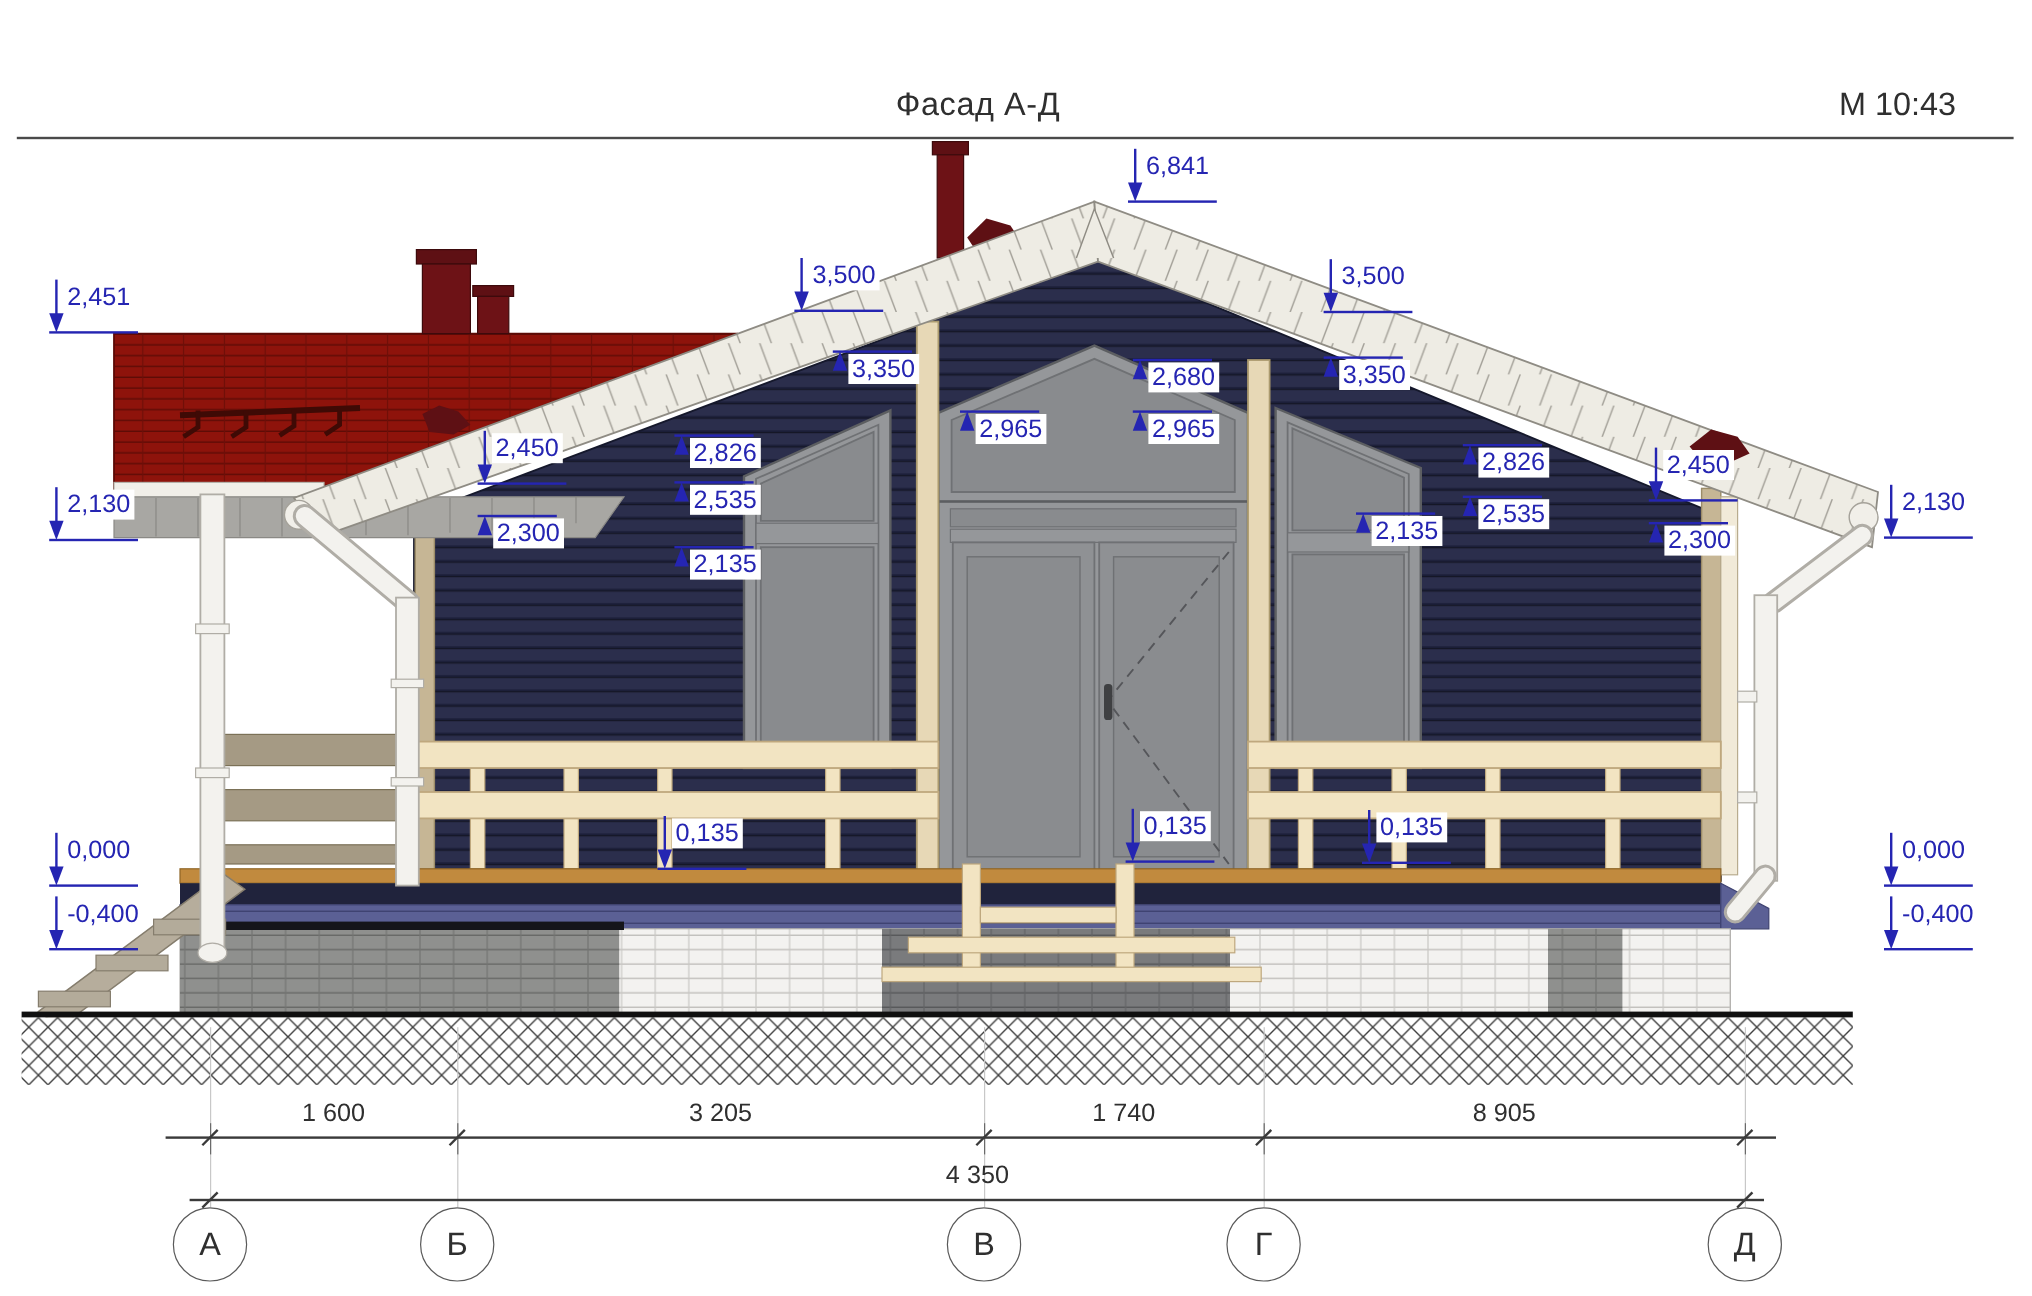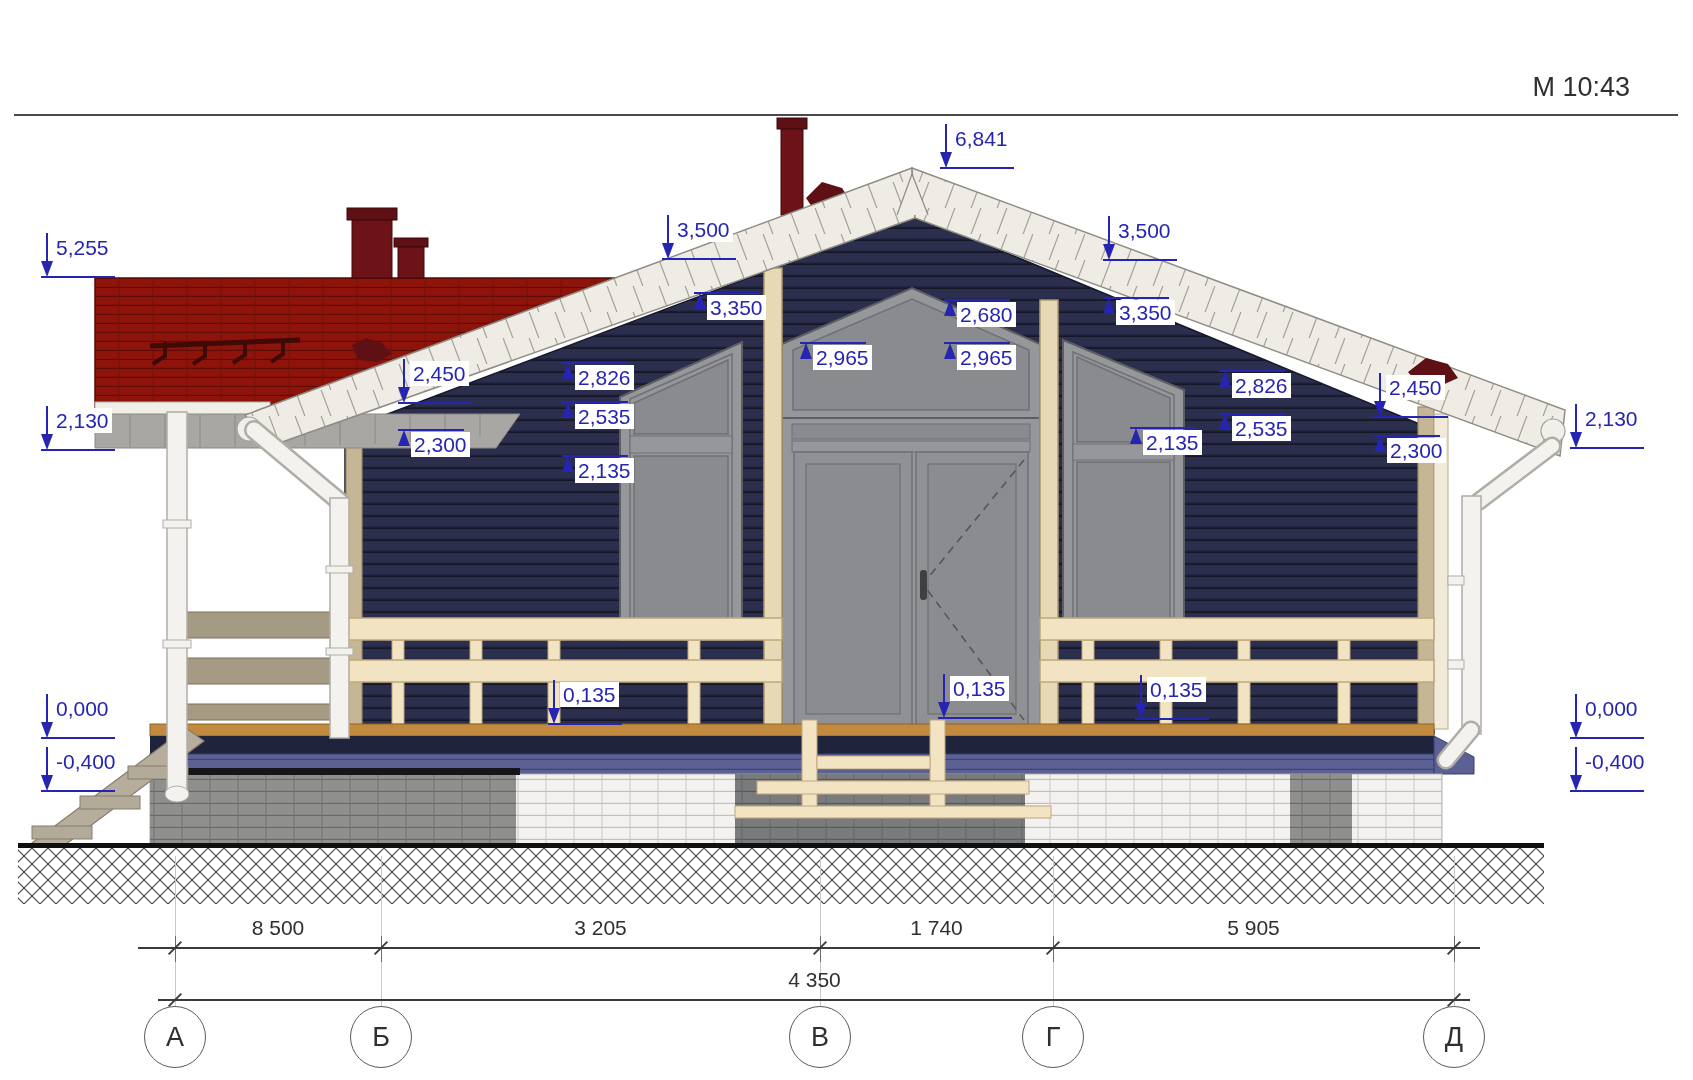--- a/index.html
+++ b/index.html
@@ -20,20 +20,21 @@
   .tick{position:absolute;width:2px;height:18px;background:#3a3a3a;transform:rotate(45deg);}
   .ext{position:absolute;width:1px;height:26px;background:#6a6a6a;}
   .wit{position:absolute;width:1px;background:#c8c8c8;}
   .axis{position:absolute;width:60px;height:60px;border:1.5px solid #5a5a5a;border-radius:50%;background:#fff;
         text-align:center;line-height:60px;font-size:27px;color:#2f2f2f;transform:translateX(-50%);}
 </style>
 </head>
 <body>
 
 <div class="sheet">
+  <div class="title">Фасад А-Д</div>
   <div class="scale">М 10:43</div>
   <div class="rule"></div>
 
   <svg width="1693" height="1080" viewBox="0 0 1693 1080">
     <defs>
       <pattern id="siding" width="80" height="12" patternUnits="userSpaceOnUse">
         <rect width="80" height="12" fill="#2b2e4c"></rect>
         <rect y="10.6" width="80" height="1.4" fill="#1b1e38"></rect>
         <rect y="0" width="80" height="1" fill="#353а56" opacity="0.5"></rect>
       </pattern>
@@ -237,21 +238,21 @@
       <div class="mark">
         <div class="mline" style="left: 940px; top: 167px; width: 74px;"></div>
         <div class="mvline" style="left: 945px; top: 124px; height: 30px;"></div>
         <div class="tri-dn" style="left: 940px; top: 152px;"></div>
         <div class="mlabel" style="left: 952px; top: 126px;">6,841</div>
       </div>
       <div class="mark">
         <div class="mline" style="left: 41px; top: 276px; width: 74px;"></div>
         <div class="mvline" style="left: 46px; top: 233px; height: 30px;"></div>
         <div class="tri-dn" style="left: 41px; top: 261px;"></div>
-        <div class="mlabel" style="left: 53px; top: 235px;">5,255</div>
+        <div class="mlabel" style="left: 53px; top: 235px;">2,451</div>
       </div>
       <div class="mark">
         <div class="mline" style="left: 41px; top: 449px; width: 74px;"></div>
         <div class="mvline" style="left: 46px; top: 406px; height: 30px;"></div>
         <div class="tri-dn" style="left: 41px; top: 434px;"></div>
         <div class="mlabel" style="left: 53px; top: 408px;">2,130</div>
       </div>
       <div class="mark">
         <div class="mline" style="left: 662px; top: 258px; width: 74px;"></div>
         <div class="mvline" style="left: 667px; top: 215px; height: 30px;"></div>
@@ -400,24 +401,24 @@
       <div class="wit" style="left: 820px; top: 856px; height: 150px;"></div>
       <div class="ext" style="left: 820px; top: 936px;"></div>
       <div class="tick" style="left: 819px; top: 939px;"></div>
       <div class="wit" style="left: 1053px; top: 856px; height: 150px;"></div>
       <div class="ext" style="left: 1053px; top: 936px;"></div>
       <div class="tick" style="left: 1052px; top: 939px;"></div>
       <div class="wit" style="left: 1454px; top: 856px; height: 150px;"></div>
       <div class="ext" style="left: 1454px; top: 936px;"></div>
       <div class="tick" style="left: 1453px; top: 939px;"></div>
       <div class="dimline" style="left: 138px; top: 947px; width: 1342px;"></div>
-      <div class="dimlabel" style="left: 278px; top: 916px;">8 500</div>
+      <div class="dimlabel" style="left: 278px; top: 916px;">1 600</div>
       <div class="dimlabel" style="left: 600.5px; top: 916px;">3 205</div>
       <div class="dimlabel" style="left: 936.5px; top: 916px;">1 740</div>
-      <div class="dimlabel" style="left: 1253.5px; top: 916px;">5 905</div>
+      <div class="dimlabel" style="left: 1253.5px; top: 916px;">8 905</div>
       <div class="dimline" style="left: 158px; top: 999px; width: 1312px;"></div>
       <div class="tick" style="left: 174px; top: 991px;"></div>
       <div class="tick" style="left: 1453px; top: 991px;"></div>
       <div class="dimlabel" style="left: 814.5px; top: 968px;">4 350</div>
       <div class="axis" style="left: 175px; top: 1006px;">А</div>
       <div class="axis" style="left: 381px; top: 1006px;">Б</div>
       <div class="axis" style="left: 820px; top: 1006px;">В</div>
       <div class="axis" style="left: 1053px; top: 1006px;">Г</div>
       <div class="axis" style="left: 1454px; top: 1006px;">Д</div>
     </div>

